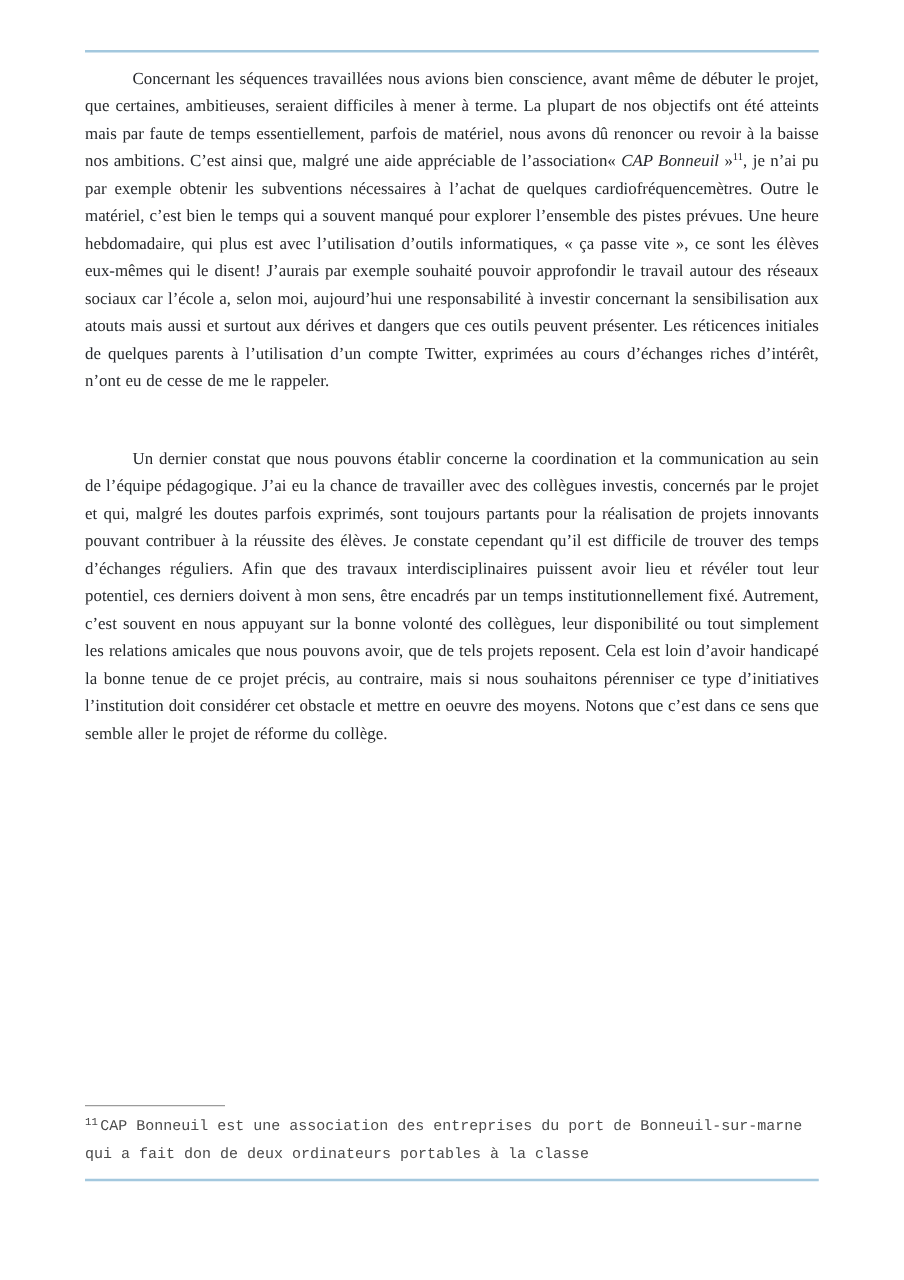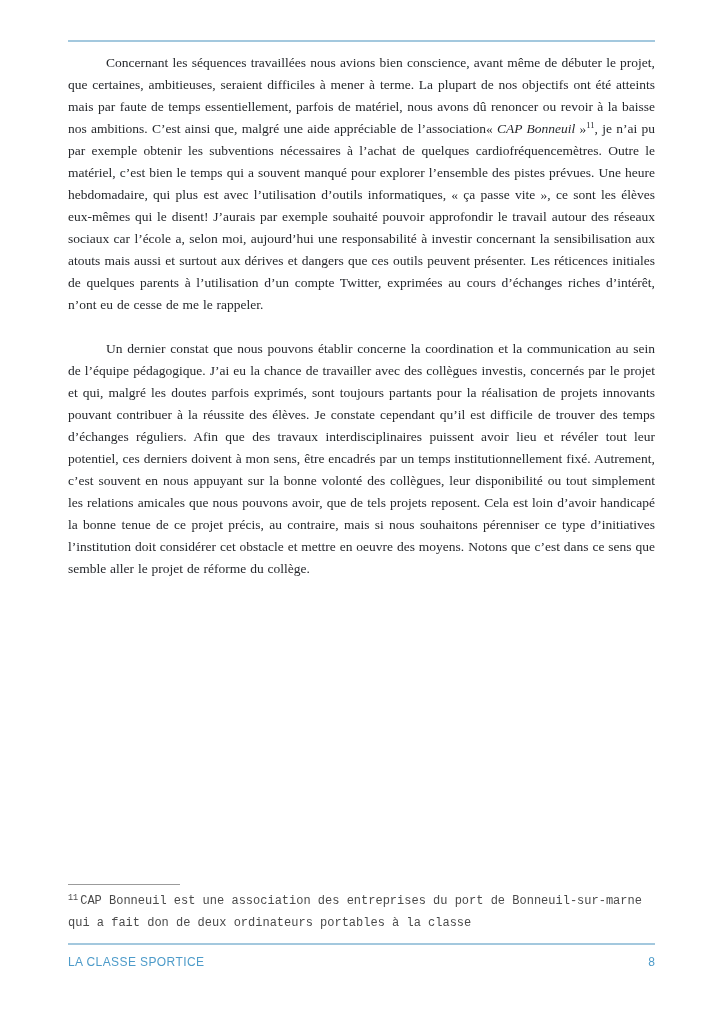--- a/index.html
+++ b/index.html
@@ -32,21 +32,21 @@
     color: #26282c;
     font-size: 13.5px;
     line-height: 22px;
     text-align: justify;
   }
   .para {
     margin: 0;
     text-indent: 38px;
     word-spacing: 0.5px;
   }
-  .para + .para { margin-top: 22px; }
+  .para + .para { margin-top: 40px; }
   .para em { font-style: italic; }
   .fn-ref {
     font-size: 8.5px;
     vertical-align: 5px;
     line-height: 0;
   }
   .footnote-rule {
     position: absolute;
     left: 68px;
     top: 884px;
@@ -96,18 +96,14 @@
     <p class="para"><span>Concernant les séquences travaillées nous avions bien conscience, avant même de débuter le projet, que certaines, ambitieuses, seraient difficiles à mener à terme. La plupart de nos objectifs ont été atteints mais par faute de temps essentiellement, parfois de matériel, nous avons dû renoncer ou revoir à la baisse nos ambitions. C’est ainsi que, malgré une aide appréciable de l’association« </span><em>CAP Bonneuil</em><span> »</span><sup class="fn-ref">11</sup><span>, je n’ai pu par exemple obtenir les subventions nécessaires à l’achat de quelques cardiofréquencemètres. Outre le matériel, c’est bien le temps qui a souvent manqué pour explorer l’ensemble des pistes prévues. Une heure hebdomadaire, qui plus est avec l’utilisation d’outils informatiques, « ça passe vite », ce sont les élèves eux-mêmes qui le disent! J’aurais par exemple souhaité pouvoir approfondir le travail autour des réseaux sociaux car l’école a, selon moi, aujourd’hui une responsabilité à investir concernant la sensibilisation aux atouts mais aussi et surtout aux dérives et dangers que ces outils peuvent présenter. Les réticences initiales de quelques parents à l’utilisation d’un compte Twitter, exprimées au cours d’échanges riches d’intérêt, n’ont eu de cesse de me le rappeler.</span></p>
     <p class="para">Un dernier constat que nous pouvons établir concerne la coordination et la communication au sein de l’équipe pédagogique. J’ai eu la chance de travailler avec des collègues investis, concernés par le projet et qui, malgré les doutes parfois exprimés, sont toujours partants pour la réalisation de projets innovants pouvant contribuer à la réussite des élèves. Je constate cependant qu’il est difficile de trouver des temps d’échanges réguliers. Afin que des travaux interdisciplinaires puissent avoir lieu et révéler tout leur potentiel, ces derniers doivent à mon sens, être encadrés par un temps institutionnellement fixé. Autrement, c’est souvent en nous appuyant sur la bonne volonté des collègues, leur disponibilité ou tout simplement les relations amicales que nous pouvons avoir, que de tels projets reposent. Cela est loin d’avoir handicapé la bonne tenue de ce projet précis, au contraire, mais si nous souhaitons pérenniser ce type d’initiatives l’institution doit considérer cet obstacle et mettre en oeuvre des moyens. Notons que c’est dans ce sens que semble aller le projet de réforme du collège.</p>
   </div>
 
   <div class="footnote-rule"></div>
 
   <div class="footnote"><sup class="fn-num">11</sup><span>CAP Bonneuil est une association des entreprises du port de Bonneuil-sur-marne qui a fait don de deux ordinateurs portables à la classe</span></div>
 
   <div class="rule footer-rule"></div>
 
-  <div class="footer">
-    <span class="footer-title">LA CLASSE SPORTICE</span>
-    <span class="page-number">8</span>
-  </div>
 
 </div>
 
 </body></html>

